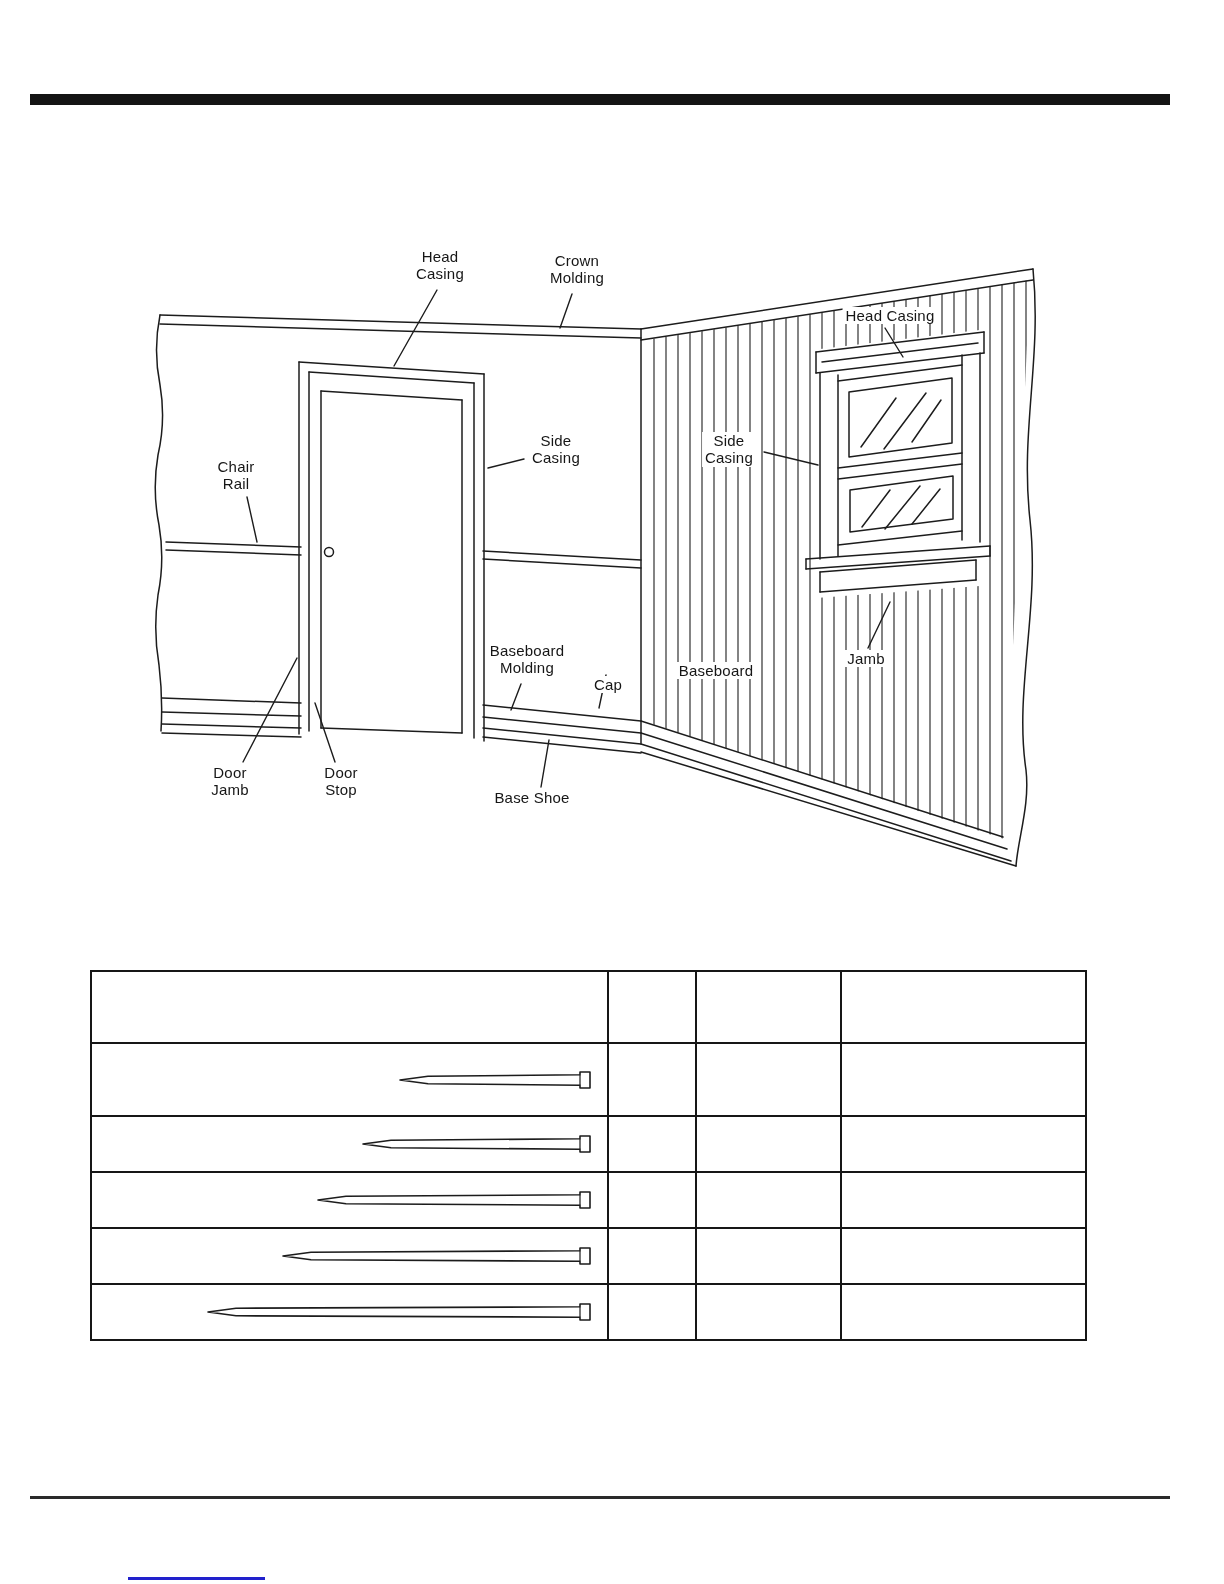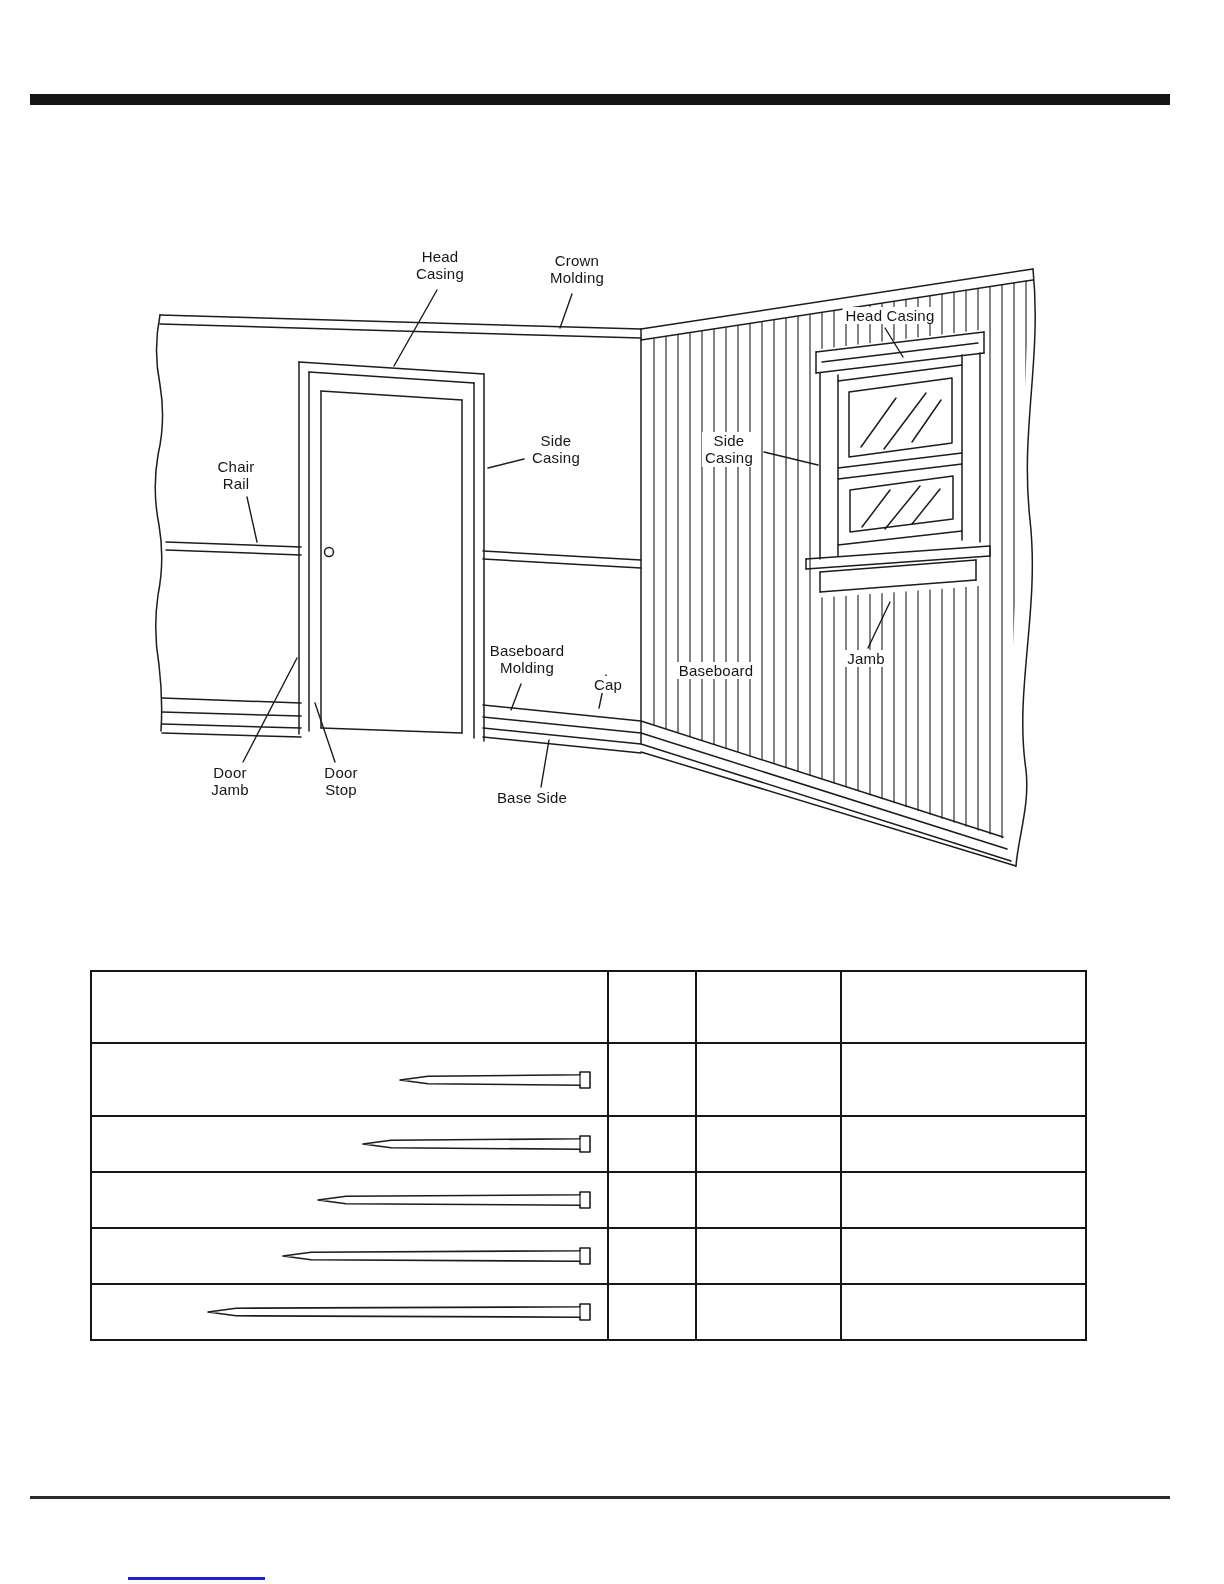--- a/index.html
+++ b/index.html
@@ -189,21 +189,21 @@
 Casing</div>
     <div class="lbl" style="left:527px;top:642px">Baseboard
 Molding</div>
     <div class="lbl" style="left:608px;top:676px">Cap</div>
     <div class="lbl" style="left:716px;top:662px">Baseboard</div>
     <div class="lbl" style="left:866px;top:650px">Jamb</div>
     <div class="lbl" style="left:230px;top:764px">Door
 Jamb</div>
     <div class="lbl" style="left:341px;top:764px">Door
 Stop</div>
-    <div class="lbl" style="left:532px;top:789px">Base Side</div>
+    <div class="lbl" style="left:532px;top:789px">Base Shoe</div>
   </div>
 
   <table class="nail-table">
     <colgroup>
       <col style="width:517px">
         <col style="width:88px">
         <col style="width:145px">
         <col style="width:245px">
     </colgroup>
     <tbody>

